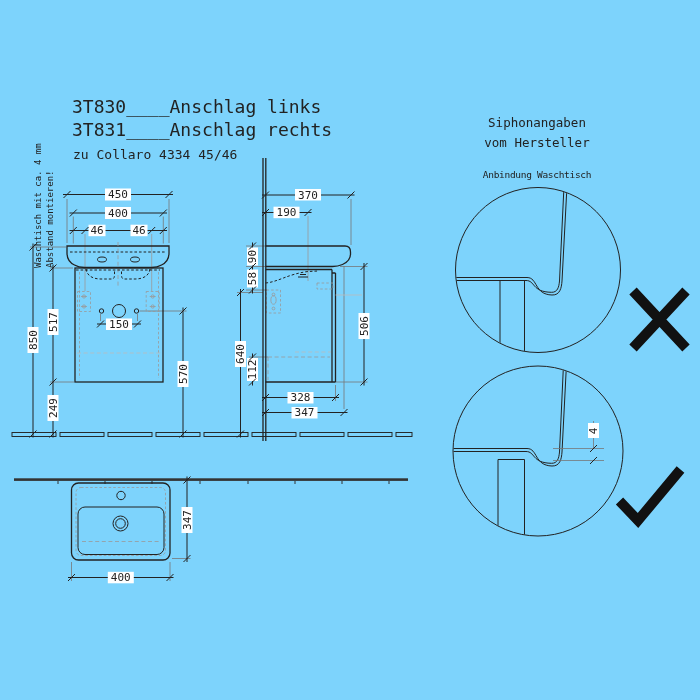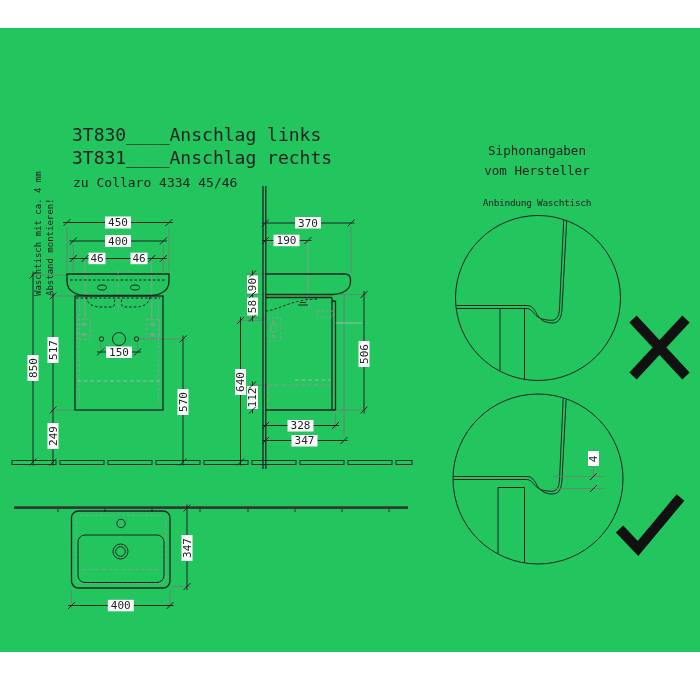--- a/index.html
+++ b/index.html
@@ -1,16 +1,16 @@
 <!DOCTYPE html>
 <html><head>
 <meta charset="utf-8">
 <style>
   html,body{margin:0;padding:0;background:#fff;}
-  #stage{position:relative;width:700px;height:624px;background:#22c55e;overflow:hidden;margin-top:28px;}
+  #stage{position:relative;width:700px;height:700px;background:#7dd3fc;overflow:hidden;}
   svg{position:absolute;left:0;top:0;}
   svg text{font-family:"DejaVu Sans Mono","Liberation Mono",monospace;fill:#222;}
   .s  {stroke:#222;stroke-width:1;fill:none;stroke-linecap:butt;}
   .s12{stroke:#222;stroke-width:1.3;fill:none;}
   .thin{stroke:#777;stroke-width:.8;fill:none;}
   .lt {stroke:#999;stroke-width:.8;fill:none;}
   .ltr{stroke:#bbb;stroke-width:.8;fill:none;}
   .d1 {stroke-dasharray:4 2.6;}
   .d2 {stroke-dasharray:2.6 2;}
   .dim{font-size:11px;}

